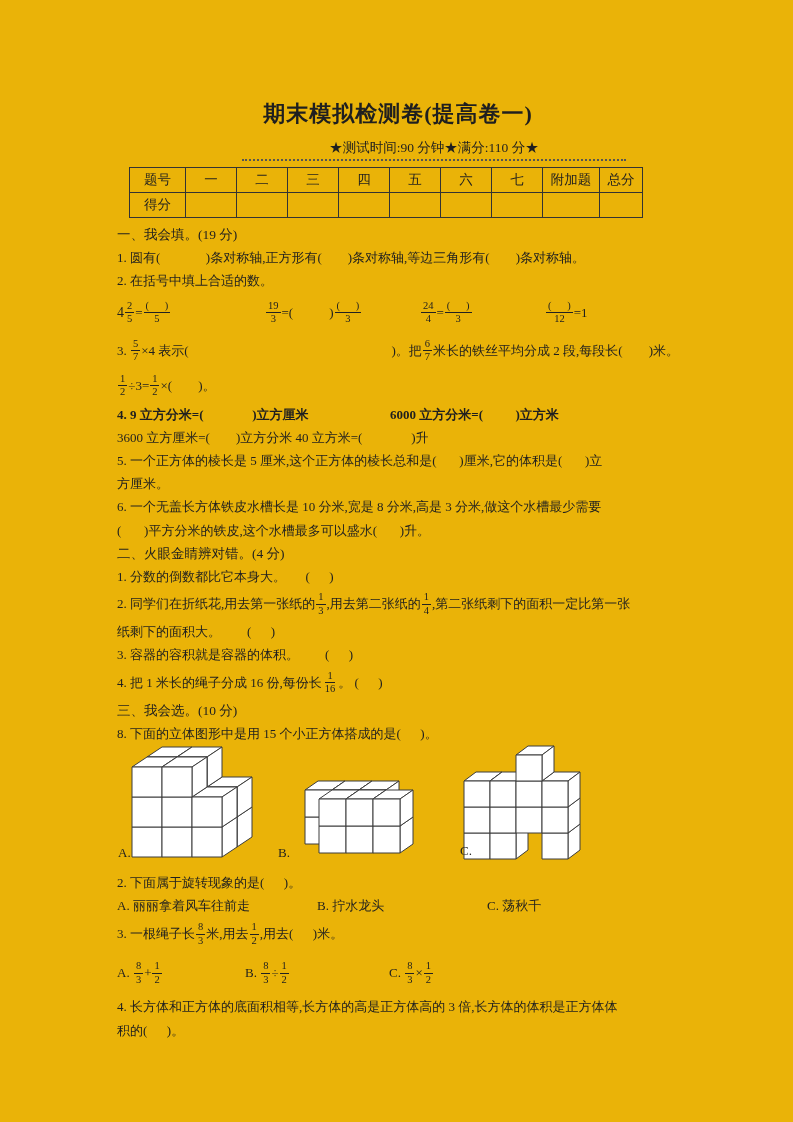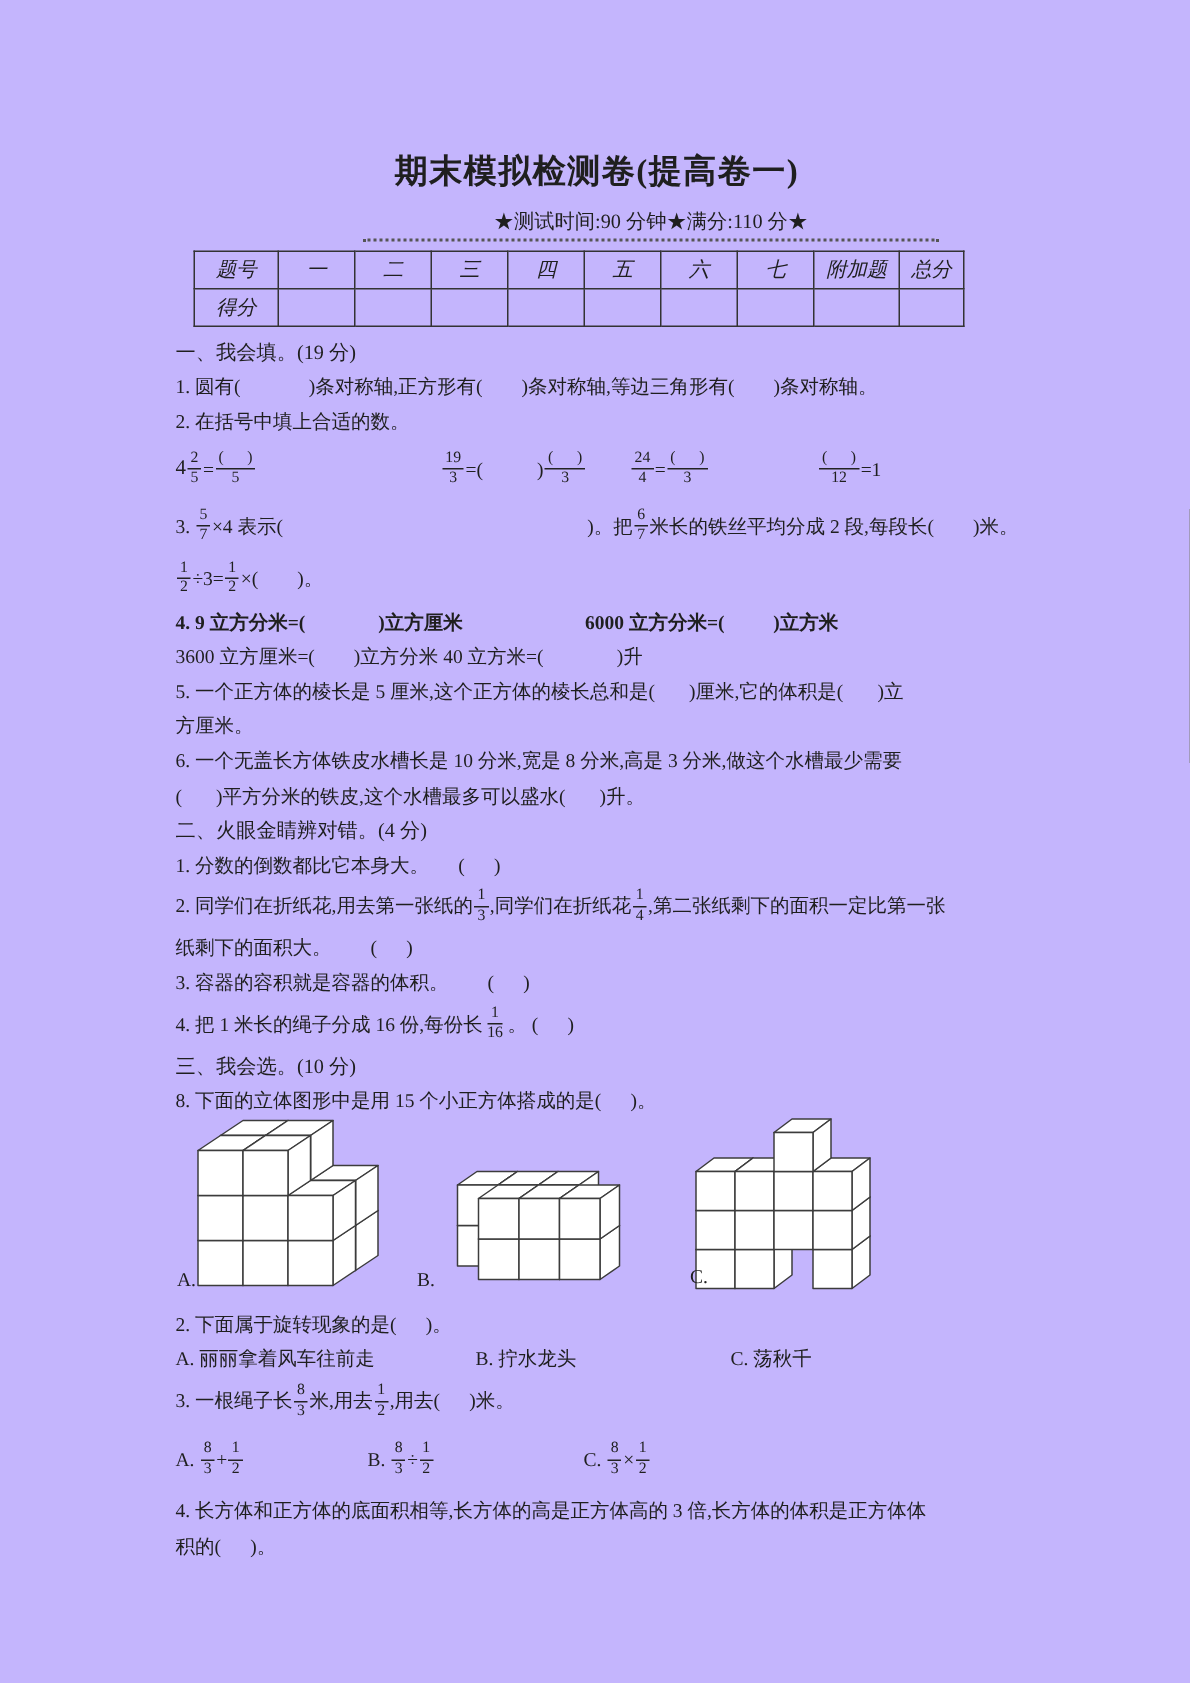--- a/index.html
+++ b/index.html
@@ -1,56 +1,56 @@
 <!DOCTYPE html>
 <html><head>
 <meta charset="utf-8">
 <style>
   * { box-sizing: border-box; margin: 0; padding: 0; }
   html,body { background:#888; }
   .page {
     position: relative;
     width: 793px; height: 1122px;
     margin: 0 auto;
-    background: #c4b5fd;
+    background: #eab308;
     font-family: "Liberation Serif", "DejaVu Serif", serif;
     color: #1f1f1f;
     overflow: hidden;
   }
   .content { position: absolute; left: 117px; top: 98px; width: 562px; }
 
   .title { font-size: 22px; font-weight: 700; text-align: center; letter-spacing: 1px; line-height: 32px; }
 
   .dotted-wrap {
     width: 384px; margin: 8px auto 0; transform: translateX(36px);
     border-bottom: 2px dotted #555;
     text-align: center; font-size: 13.5px; line-height: 20px; padding-bottom: 1px;
     white-space: pre;
   }
 
   table.score-table { border-collapse: collapse; margin: 6px 0 0 12px; table-layout: fixed; }
   table.score-table td {
     border: 1px solid #333; height: 25px; text-align: center;
-    font-size: 13.5px; padding: 0 2px; white-space: nowrap; font-style: italic;
+    font-size: 13.5px; padding: 0 2px; white-space: nowrap;
   }
 
   .ln { white-space: pre; line-height: 23.2px; min-height: 23.2px; font-size: 13px; }
   .frow { display: flex; align-items: center; white-space: pre; font-size: 13px; }
 
   .frac { display: inline-flex; flex-direction: column; align-items: center;
           font-size: 10.5px; line-height: 1.2; vertical-align: middle; margin: 0 1px; }
   .frac .num { border-bottom: 1px solid #222; padding: 0 2px; text-align: center; white-space: pre; }
   .frac .den { padding: 0 2px; text-align: center; white-space: pre; }
 
   .gap-wide { display: inline-block; width: 205px; }
   .gap-eq2  { display: inline-block; width: 36px; }
 
   .eqrow { height: 40px; }
   .eq { display: inline-flex; align-items: center; white-space: pre; }
-  .eq-1 { width: 148px; } .eq-2 { width: 155px; justify-content: center; } .eq-3 { width: 125px; }
+  .eq-1 { width: 148px; } .eq-2 { width: 155px; } .eq-3 { width: 125px; }
 
   .h36 { height: 36px; } .h34 { height: 34px; } .h32 { height: 32px; } .h44 { height: 44px; }
 
   .split { display: flex; white-space: pre; font-size: 13px; line-height: 23.2px; font-weight: bold; }
   .split .left { display: inline-block; width: 273px; }
 
   .figrow { position: relative; height: 126px; }
   .figrow svg { position: absolute; }
   .fig-label { position: absolute; font-size: 13px; }
 
@@ -142,21 +142,21 @@
     <div class="ln">3600 立方厘米=(        )立方分米 40 立方米=(               )升</div>
     <div class="ln">5. 一个正方体的棱长是 5 厘米,这个正方体的棱长总和是(       )厘米,它的体积是(       )立</div>
     <div class="ln">方厘米。</div>
     <div class="ln">6. 一个无盖长方体铁皮水槽长是 10 分米,宽是 8 分米,高是 3 分米,做这个水槽最少需要</div>
     <div class="ln">(       )平方分米的铁皮,这个水槽最多可以盛水(       )升。</div>
 
     <div class="ln sec">二、火眼金睛辨对错。(4 分)</div>
     <div class="ln">1. 分数的倒数都比它本身大。      (      )</div>
 
     <div class="frow h32">
-      <span>2. 同学们在折纸花,用去第一张纸的</span><span class="frac"><span class="num">1</span><span class="den">3</span></span><span>,同学们在折纸花</span><span class="frac"><span class="num">1</span><span class="den">4</span></span><span>,第二张纸剩下的面积一定比第一张</span>
+      <span>2. 同学们在折纸花,用去第一张纸的</span><span class="frac"><span class="num">1</span><span class="den">3</span></span><span>,用去第二张纸的</span><span class="frac"><span class="num">1</span><span class="den">4</span></span><span>,第二张纸剩下的面积一定比第一张</span>
     </div>
     <div class="ln">纸剩下的面积大。        (      )</div>
     <div class="ln">3. 容器的容积就是容器的体积。        (      )</div>
 
     <div class="frow h32">
       <span>4. 把 1 米长的绳子分成 16 份,每份长</span><span class="frac"><span class="num">1</span><span class="den">16</span></span><span>。 (      )</span>
     </div>
 
     <div class="ln sec">三、我会选。(10 分)</div>
     <div class="ln">8. 下面的立体图形中是用 15 个小正方体搭成的是(      )。</div>

